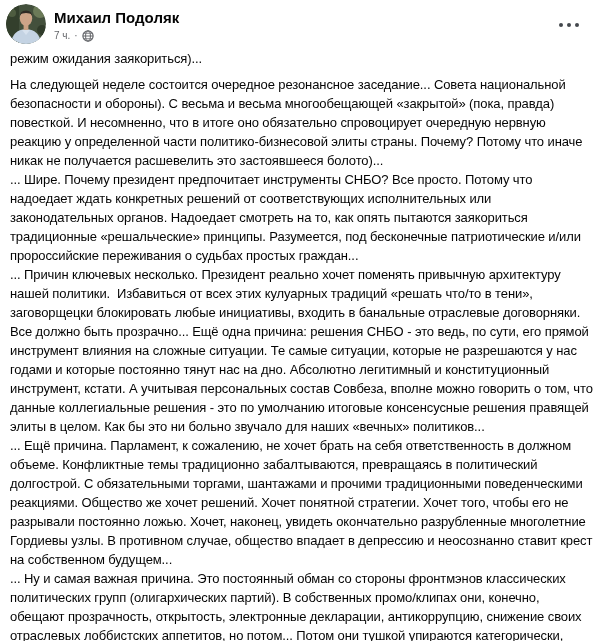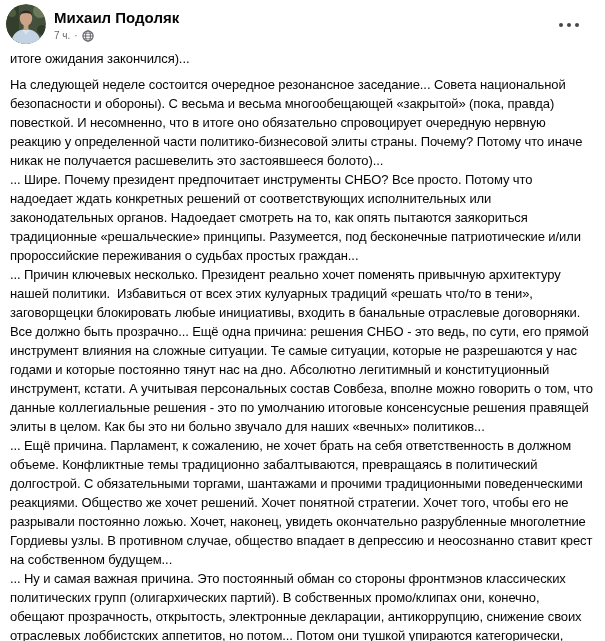--- a/index.html
+++ b/index.html
@@ -117,21 +117,21 @@
       <svg width="24" height="8" viewBox="0 0 24 8">
         <circle cx="4" cy="4" r="2" fill="#44484d"></circle>
         <circle cx="12" cy="4" r="2" fill="#44484d"></circle>
         <circle cx="20" cy="4" r="2" fill="#44484d"></circle>
       </svg>
     </div>
 
   </div>
 
   <div class="body">
-      <div class="para first">итоге ожидания закончился)...</div>
+      <div class="para first">режим ожидания заякориться)...</div>
       <div class="para">На следующей неделе состоится очередное резонансное заседание... Совета национальной безопасности и обороны). С весьма и весьма многообещающей «закрытой» (пока, правда) повесткой. И несомненно, что в итоге оно обязательно спровоцирует очередную нервную реакцию у определенной части политико-бизнесовой элиты страны. Почему? Потому что иначе никак не получается расшевелить это застоявшееся болото)...</div>
       <div class="para">... Шире. Почему президент предпочитает инструменты СНБО? Все просто. Потому что надоедает ждать конкретных решений от соответствующих исполнительных или законодательных органов. Надоедает смотреть на то, как опять пытаются заякориться традиционные «решальческие» принципы. Разумеется, под бесконечные патриотические и/или пророссийские переживания о судьбах простых граждан...</div>
       <div class="para">... Причин ключевых несколько. Президент реально хочет поменять привычную архитектуру нашей политики.  Избавиться от всех этих кулуарных традиций «решать что/то в тени», заговорщецки блокировать любые инициативы, входить в банальные отраслевые договорняки. Все должно быть прозрачно... Ещё одна причина: решения СНБО - это ведь, по сути, его прямой инструмент влияния на сложные ситуации. Те самые ситуации, которые не разрешаются у нас годами и которые постоянно тянут нас на дно. Абсолютно легитимный и конституционный инструмент, кстати. А учитывая персональных состав Совбеза, вполне можно говорить о том, что данные коллегиальные решения - это по умолчанию итоговые консенсусные решения правящей элиты в целом. Как бы это ни больно звучало для наших «вечных» политиков...</div>
       <div class="para">... Ещё причина. Парламент, к сожалению, не хочет брать на себя ответственность в должном объеме. Конфликтные темы традиционно забалтываются, превращаясь в политический долгострой. С обязательными торгами, шантажами и прочими традиционными поведенческими реакциями. Общество же хочет решений. Хочет понятной стратегии. Хочет того, чтобы его не разрывали постоянно ложью. Хочет, наконец, увидеть окончательно разрубленные многолетние Гордиевы узлы. В противном случае, общество впадает в депрессию и неосознанно ставит крест на собственном будущем...</div>
       <div class="para">... Ну и самая важная причина. Это постоянный обман со стороны фронтмэнов классических политических групп (олигархических партий). В собственных промо/клипах они, конечно, обещают прозрачность, открытость, электронные декларации, антикоррупцию, снижение своих отраслевых лоббистских аппетитов, но потом... Потом они тушкой упираются категорически, кулуарно отказываясь от любых реформ, которые позволят нам иметь чуть другое - прозрачное - государство)...</div>
     </div>
 
 </div>
 
 </body></html>

